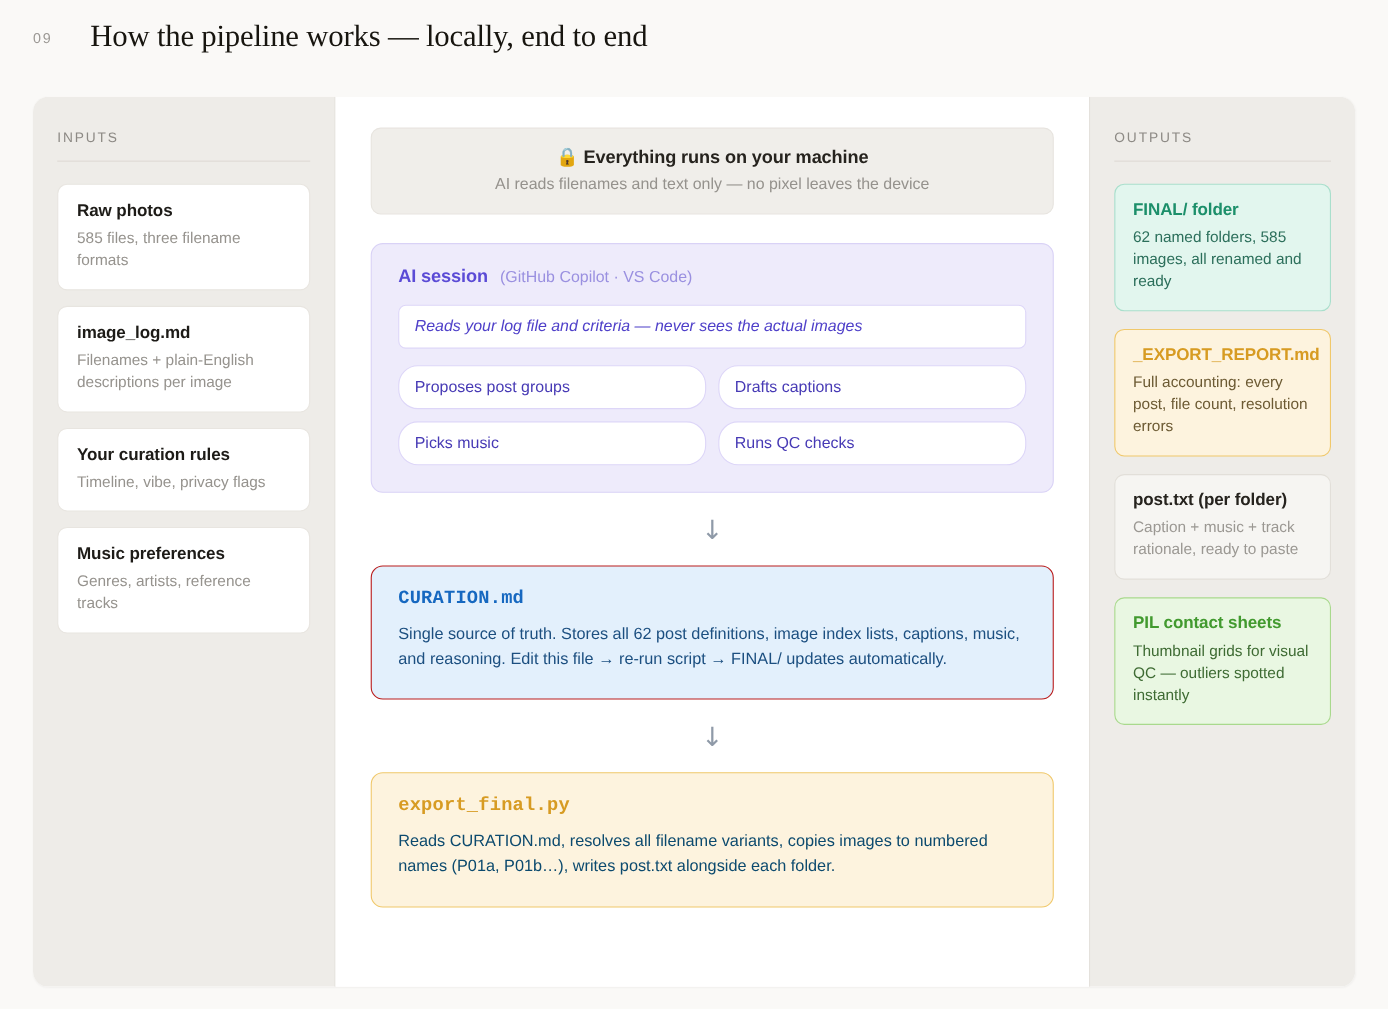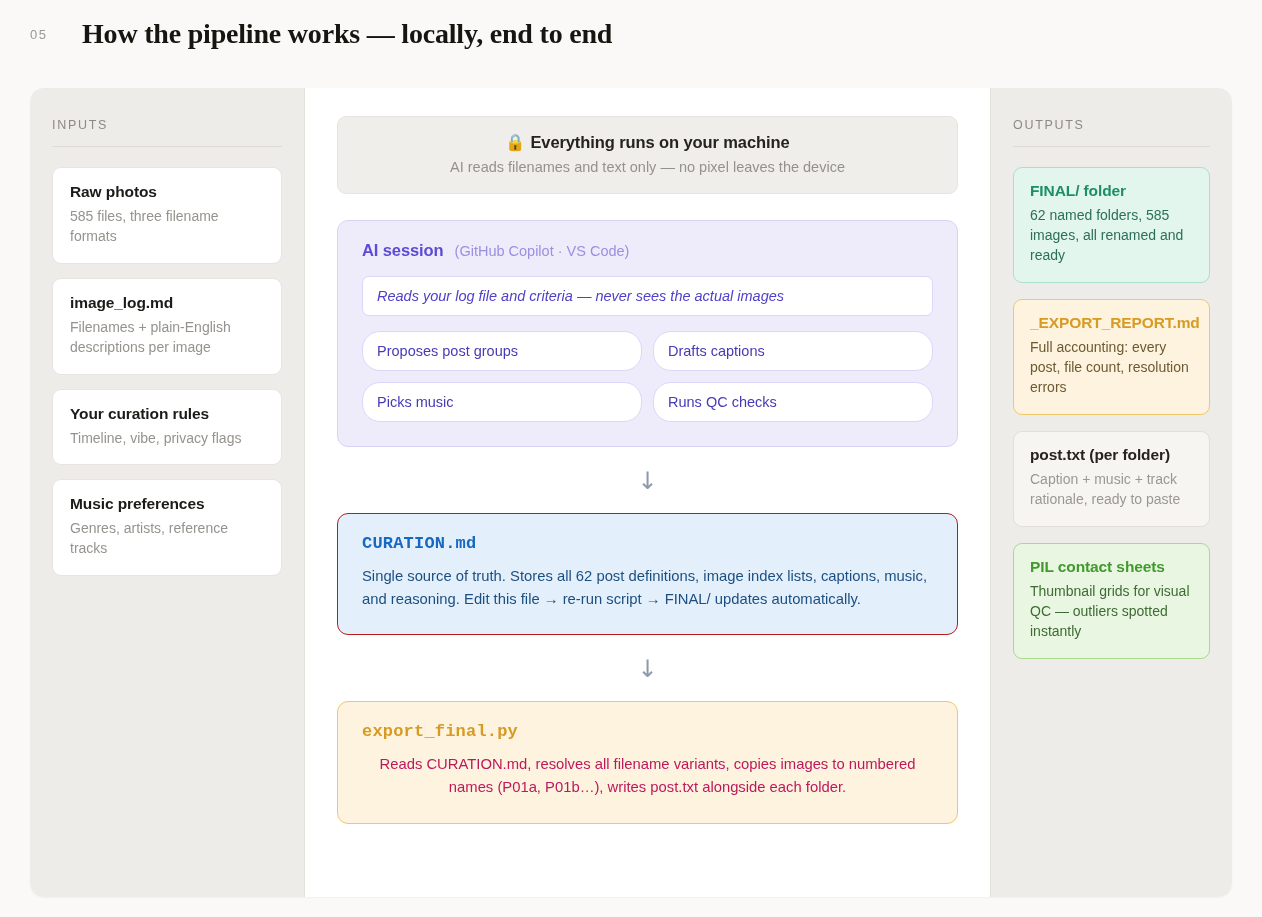--- a/index.html
+++ b/index.html
@@ -34,21 +34,21 @@
     margin-left: 30px;
     width: 34px;
     font-size: 13px;
     letter-spacing: 1.6px;
     color: #9b9894;
     font-family: "Liberation Sans", sans-serif;
   }
   .slide-title {
     margin-left: 18px;
     font-family: "Liberation Serif", serif;
-    font-weight: 700;
+    font-weight: 400;
     font-size: 28px;
     letter-spacing: -0.2px;
     color: #17150f;
     white-space: nowrap;
   }
 
   
   .container {
     position: absolute;
     left: 30px;
@@ -212,21 +212,21 @@
     margin-bottom: 12px;
     letter-spacing: 0.2px;
   }
   .step-card.blue .step-title { color: #1668c0; }
   .step-card.amber .step-title { color: #d79b22; }
   .step-body {
     font-size: 14.8px;
     line-height: 1.53;
   }
   .step-card.blue .step-body { color: #1c4f80; }
-  .step-card.amber .step-body { color: #be185d; text-align: center; }
+  .step-card.amber .step-body { color: #0c4a6e; }
 
   
   .out-card {
     border-radius: 9px;
     padding: 14px 16px 17px 16px;
     margin-bottom: 16px;
   }
   .out-title {
     font-size: 15.5px;
     font-weight: 700;
@@ -253,21 +253,21 @@
   .out-card.plain  { background: #f6f5f2; border: 1px solid #e2dfd9; }
   .out-card.plain .out-title { color: #26231e; }
   .out-card.plain .out-sub   { color: #9b9893; }
 </style>
 </head>
 <body>
 
 <div class="page">
 
   <div class="header">
-    <div class="slide-num">05</div>
+    <div class="slide-num">09</div>
     <div class="slide-title">How the pipeline works — locally, end to end</div>
   </div>
 
   <div class="container">
 
     <div class="col-inputs">
       <div class="col-label">INPUTS</div>
       <div class="col-rule"></div>
 
       <div class="in-card">

